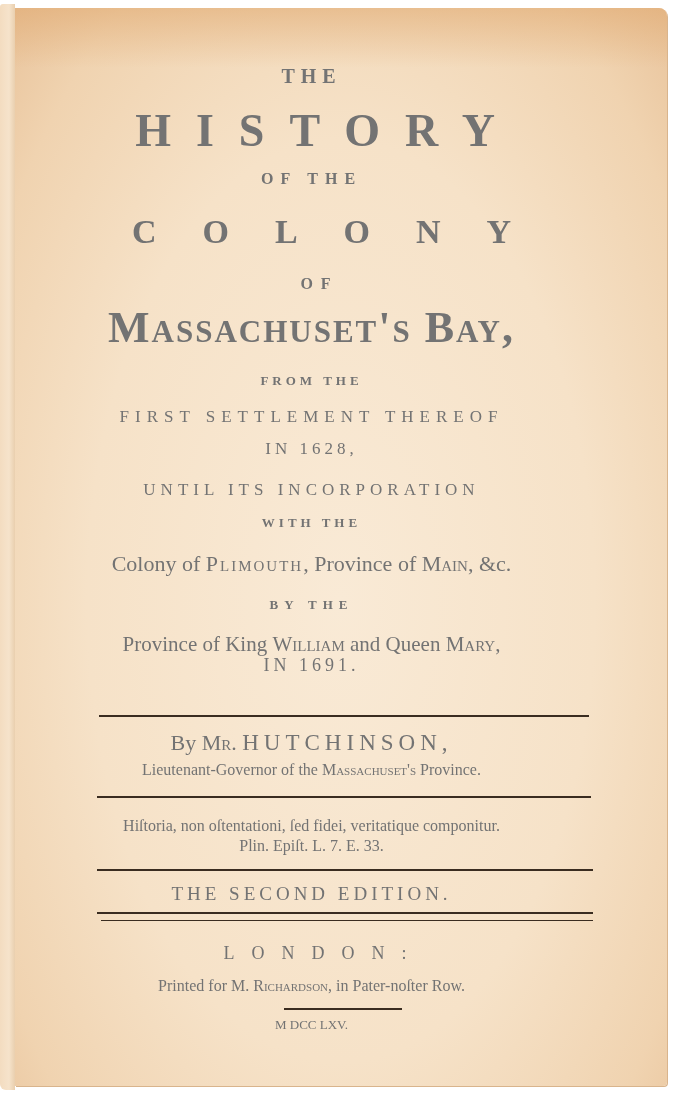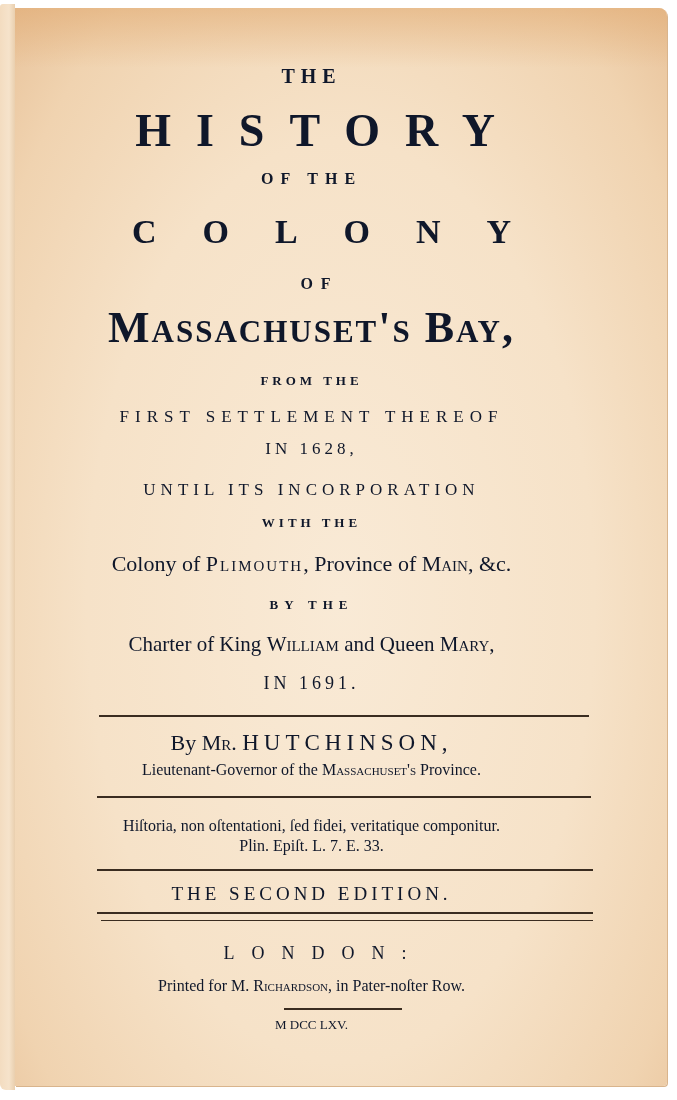--- a/index.html
+++ b/index.html
@@ -19,21 +19,21 @@
     border-radius:0 8px 4px 0;
     box-shadow: 1px 1px 0 #d9b48c;
   }
   .page::before {
     content:""; position:absolute; left:0; right:0; top:0; height:60px;
     background:linear-gradient(180deg, rgba(224,168,110,0.55), rgba(240,200,150,0));
     border-radius:0 8px 0 0;
   }
   .line {
     position:absolute; left:0; width:623px; text-align:center; white-space:nowrap;
-    color:#0f172a; line-height:1;
+    color:#737373; line-height:1;
   }
   .sc { font-variant: small-caps; }
   .rule {
     position:absolute; height:0; border-top:2px solid #3a2c20;
   }
   .rule.thin { border-top-width:1.5px; }
 </style>
 </head>
 <body>
 
@@ -64,27 +64,27 @@
 
 <div class="line" style="top:553px; font-size:22px;">
   <span>Colony of</span>
   <span class="sc" style="letter-spacing:2px;">Plimouth</span><span>, Province of</span>
   <span class="sc">Main</span><span>, &amp;c.</span>
 </div>
 
 <div class="line" style="top:598px; font-size:13px; font-weight:bold; letter-spacing:6px;">BY THE</div>
 
 <div class="line" style="top:634px; font-size:21px;">
-  <span>Charter of King</span>
+  <span>Province of King</span>
   <span class="sc">William</span>
   <span>and Queen</span>
   <span class="sc">Mary</span><span>,</span>
 </div>
 
-<div class="line" style="top:674px; font-size:18px; letter-spacing:4px;">IN 1691.</div>
+<div class="line" style="top:656px; font-size:18px; letter-spacing:4px;">IN 1691.</div>
 
 <div class="rule" style="left:99px; width:490px; top:715px;"></div>
 
 <div class="line" style="top:731px; font-size:22px;">
   <span>By</span>
   <span class="sc">Mr.</span>
   <span style="letter-spacing:5px; font-size:23px;">HUTCHINSON,</span>
 </div>
 
 <div class="line" style="top:762px; font-size:16px;">

